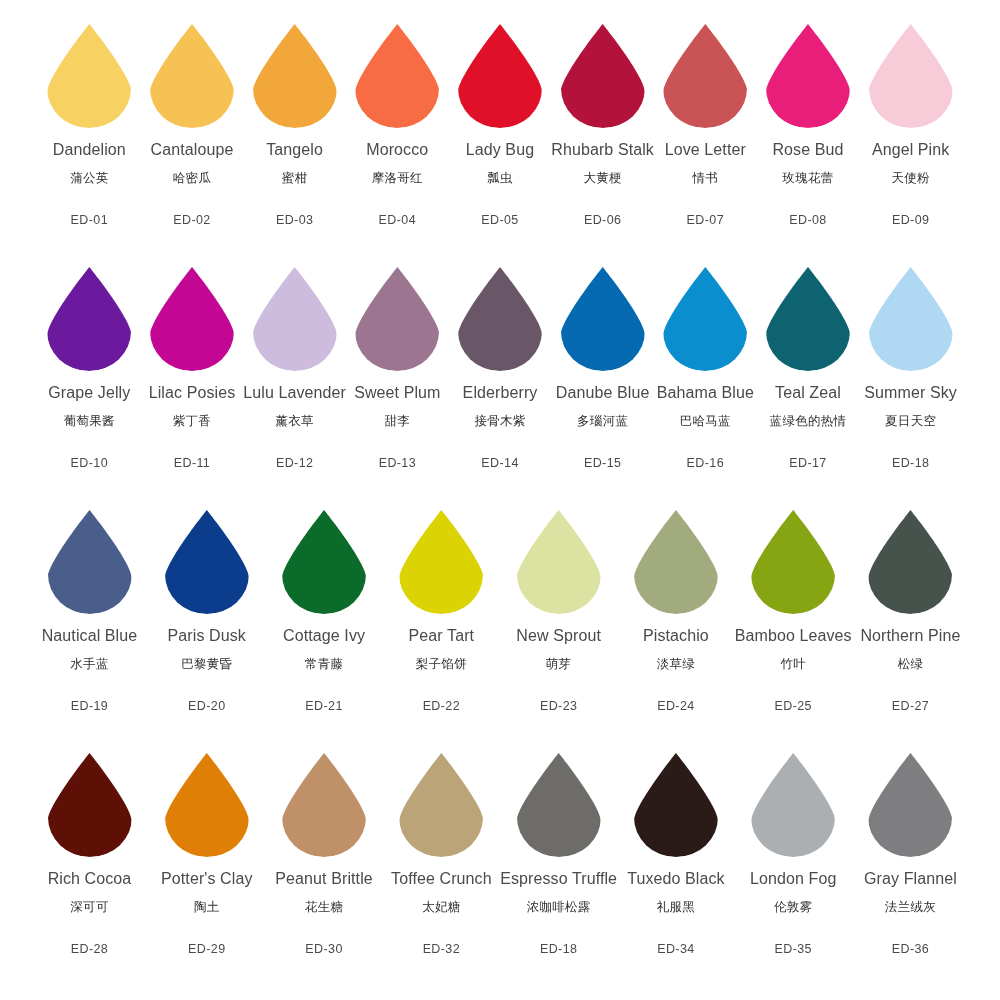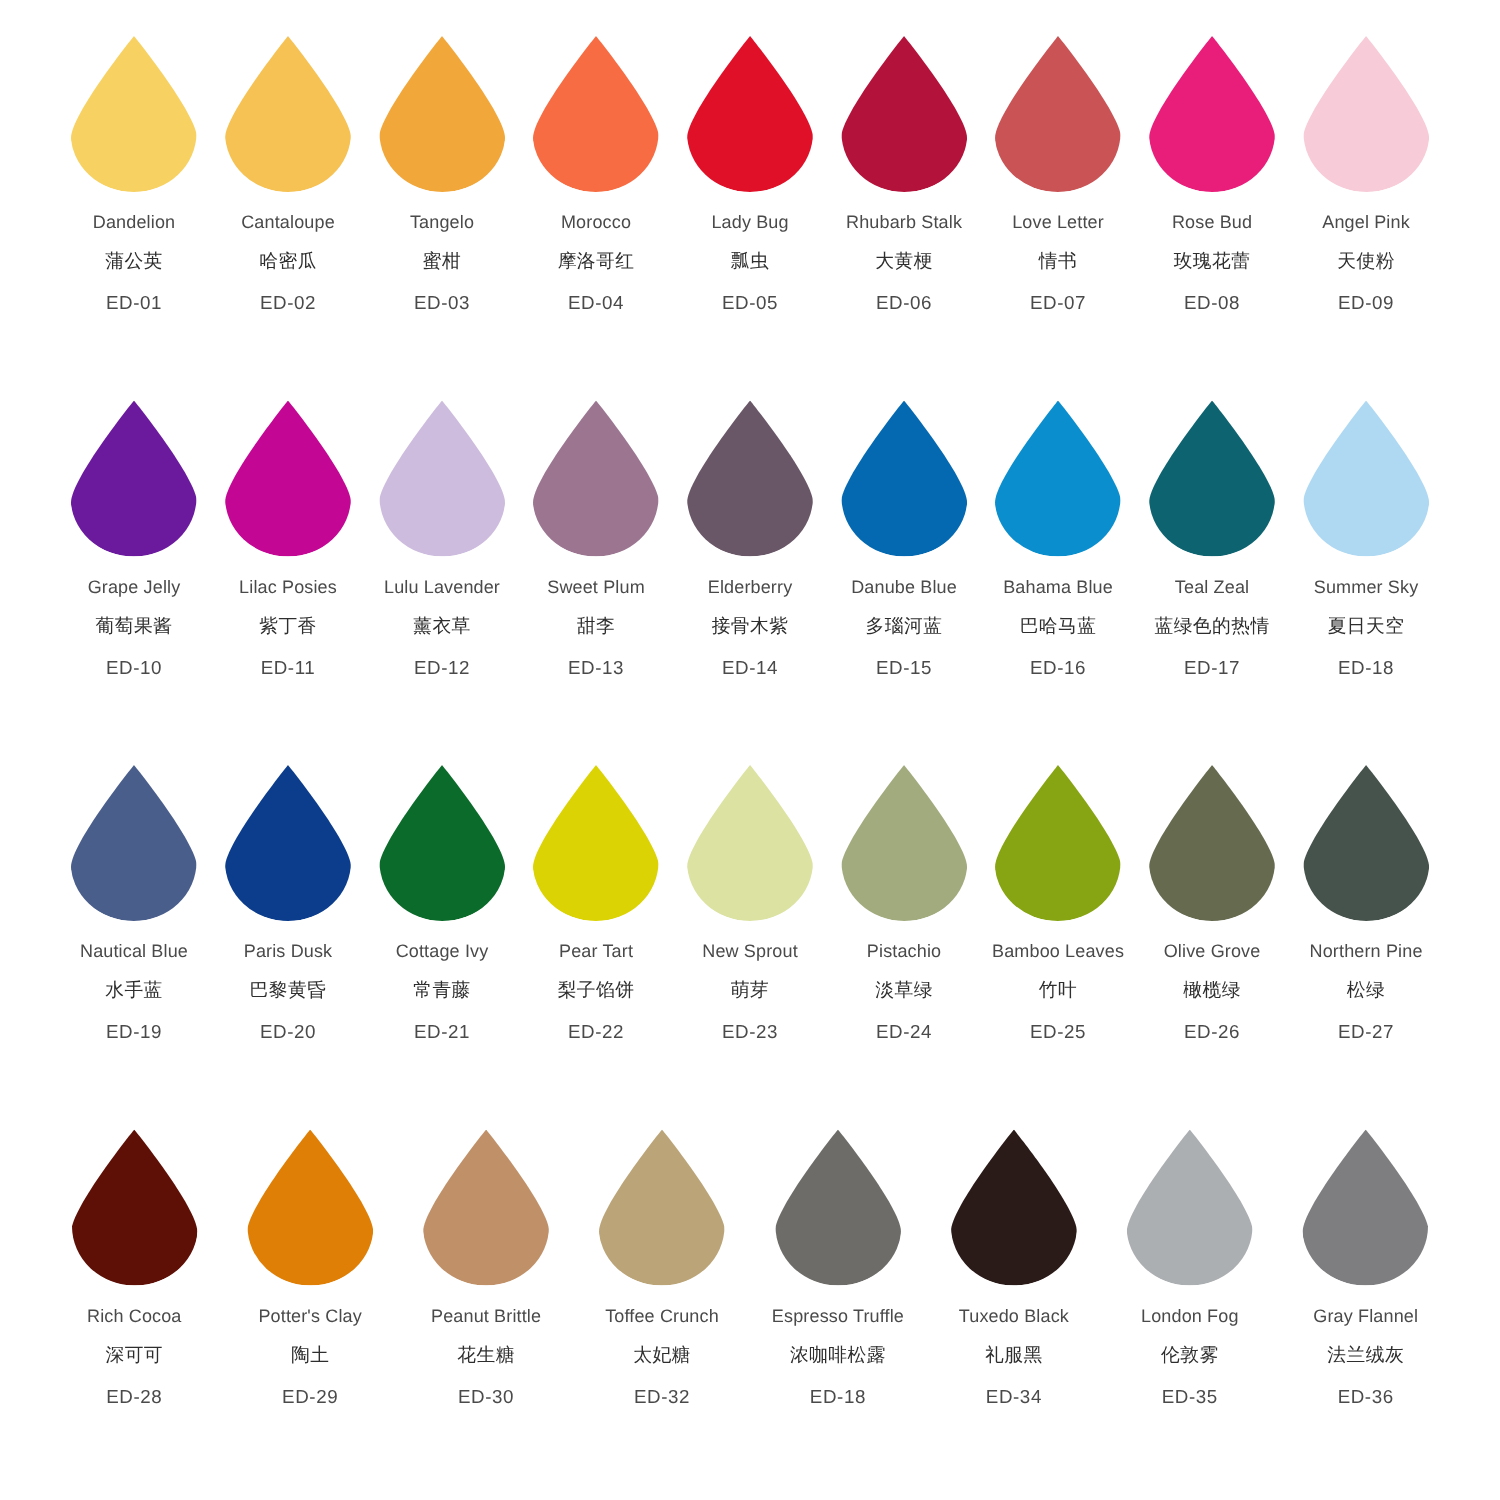--- a/index.html
+++ b/index.html
@@ -55,38 +55,38 @@
 
   .labels {
     margin-top: 12px;
     display: flex;
     flex-direction: column;
     align-items: center;
     line-height: 1.0;
   }
 
   .name-en {
-    font-size: 12px;
+    font-size: 16px;
     color: #4a4a4a;
     letter-spacing: 0.1px;
     white-space: nowrap;
     text-align: center;
   }
 
   .name-cn {
     margin-top: 14px;
     font-size: 12.5px;
     color: #2e2e2e;
     letter-spacing: 0.3px;
     white-space: nowrap;
     text-align: right;
   }
 
   .code {
-    margin-top: 15px;
+    margin-top: 29px;
     font-size: 12.5px;
     color: #4a4a4a;
     letter-spacing: 0.4px;
     white-space: nowrap;
     text-align: center;
   }
 </style>
 </head>
 <body style="background: rgb(255, 255, 255);">
 
@@ -341,30 +341,20 @@
           <div class="drop" style="background: rgb(135, 165, 19);"></div>
         </div>
         <div class="labels">
           <div class="name-en">Bamboo Leaves</div>
           <div class="name-cn">竹叶</div>
           <div class="code">ED-25</div>
         </div>
       </div>
       <div class="swatch-cell">
         <div class="drop-wrap">
-          <div class="drop" style="background: rgb(102, 107, 80);"></div>
-        </div>
-        <div class="labels">
-          <div class="name-en">Olive Grove</div>
-          <div class="name-cn">橄榄绿</div>
-          <div class="code">ED-26</div>
-        </div>
-      </div>
-      <div class="swatch-cell">
-        <div class="drop-wrap">
           <div class="drop" style="background: rgb(70, 82, 76);"></div>
         </div>
         <div class="labels">
           <div class="name-en">Northern Pine</div>
           <div class="name-cn">松绿</div>
           <div class="code">ED-27</div>
         </div>
       </div>
     </div>
     <div class="swatch-row">

